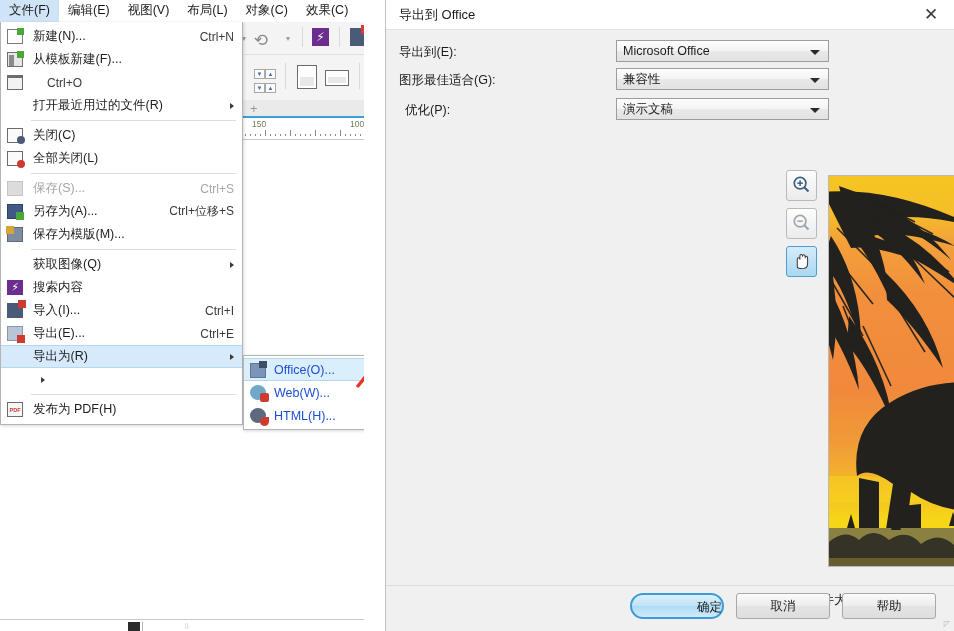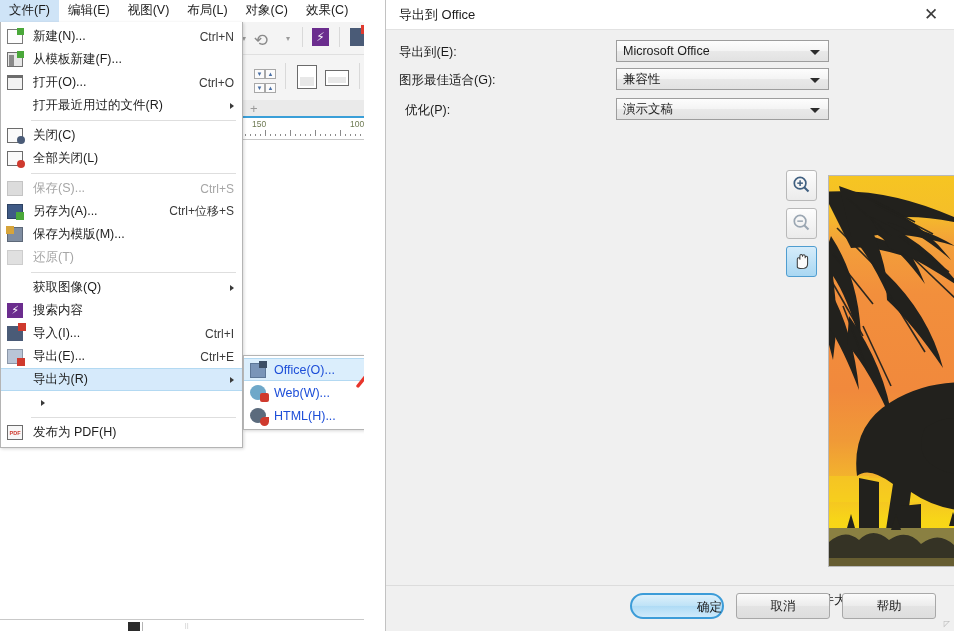--- a/index.html
+++ b/index.html
@@ -337,21 +337,20 @@
         <div class="mi">
           <div class="mi-gutter">
             <div class="micon ic-tpl"></div>
           </div>
           <span class="mi-label">从模板新建(F)...</span>
         </div>
         <div class="mi">
           <div class="mi-gutter">
             <div class="micon ic-folder"></div>
           </div>
-          <span class="mi-label">打开(O)...</span>
           <span class="mi-accel">Ctrl+O</span>
         </div>
         <div class="mi">
           <div class="mi-gutter"></div>
           <span class="mi-label">打开最近用过的文件(R)</span>
           <span class="mi-arrow"></span>
         </div>
         <div class="mi-sep"></div>
         <div class="mi">
           <div class="mi-gutter">
@@ -378,26 +377,20 @@
             <div class="micon ic-saveas"></div>
           </div>
           <span class="mi-label">另存为(A)...</span>
           <span class="mi-accel">Ctrl+位移+S</span>
         </div>
         <div class="mi">
           <div class="mi-gutter">
             <div class="micon ic-savetpl"></div>
           </div>
           <span class="mi-label">保存为模版(M)...</span>
-        </div>
-        <div class="mi disabled">
-          <div class="mi-gutter">
-            <div class="micon ic-revert"></div>
-          </div>
-          <span class="mi-label">还原(T)</span>
         </div>
         <div class="mi-sep"></div>
         <div class="mi">
           <div class="mi-gutter"></div>
           <span class="mi-label">获取图像(Q)</span>
           <span class="mi-arrow"></span>
         </div>
         <div class="mi">
           <div class="mi-gutter">
             <div class="micon ic-search">⚡</div>

